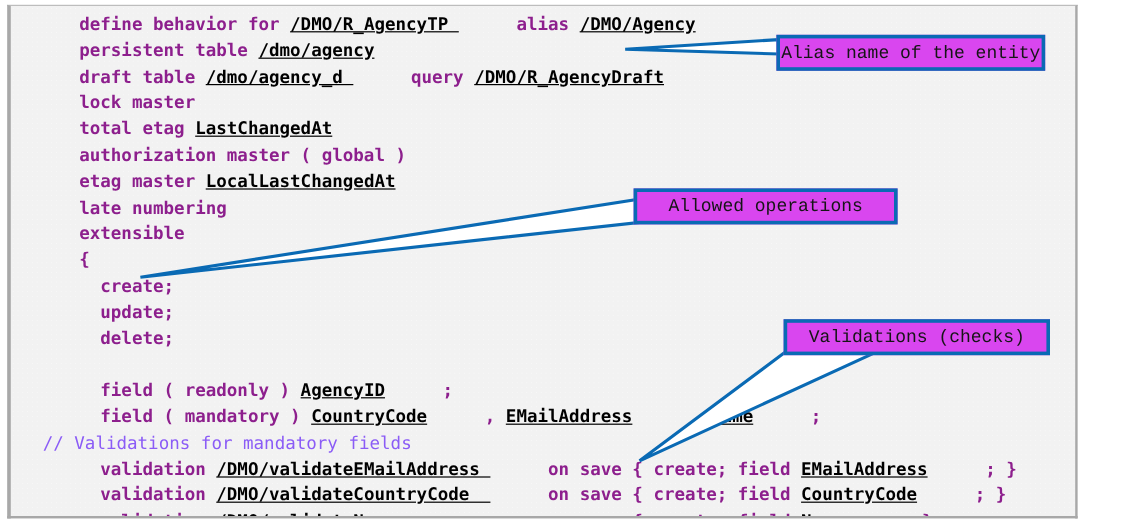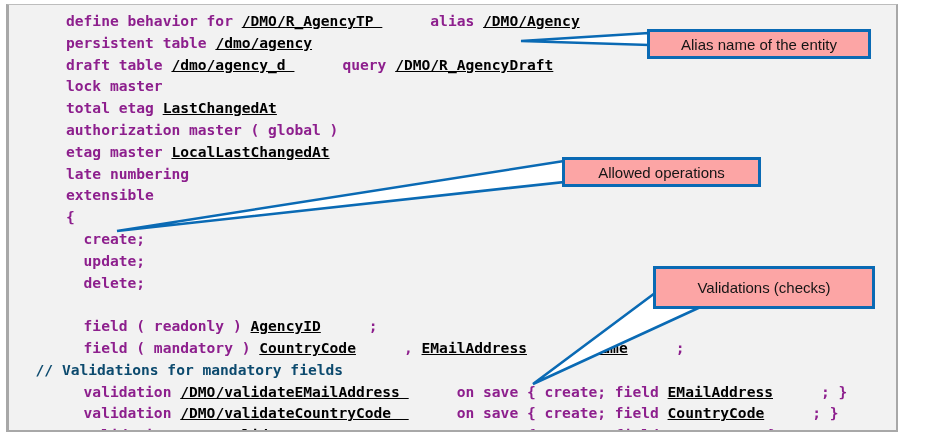--- a/index.html
+++ b/index.html
@@ -50,33 +50,33 @@
     line-height: 21.8px;
     white-space: pre;
     letter-spacing: 0px;
   }
   .code-line {
     height: 21.8px;
     white-space: pre;
   }
   .kw  { color: #8d1f8d; margin-left: 48px; }
   .id  { color: #000000; text-decoration: underline; }
-  .cmt { color: #0c4a6e; font-weight: bold; }
+  .cmt { color: #8b5cf6; font-weight: normal; }
   .blank { color: transparent; }
 
   
   .callout-box {
     position: absolute;
-    background: #fca5a5;
+    background: #d946ef;
     border: 3px solid #0a6ab4;
     box-sizing: border-box;
     display: flex;
     align-items: center;
     justify-content: center;
-    font-family: Liberation Sans, sans-serif;
+    font-family: Liberation Mono, monospace;
     font-size: 15px;
     color: #151515;
     z-index: 5;
   }
   .callout-label {
     display: block;
     line-height: 1;
     padding: 0 6px;
     white-space: nowrap;
   }
@@ -112,21 +112,21 @@
 
     <g>
       <polygon points="655,293 533,384 731,293" fill="#ffffff" stroke="#0a6ab4" stroke-width="2.6" stroke-linejoin="miter"></polygon>
     </g>
   </svg>
 
   <div class="callout-box" id="callout-0" style="left: 647px; top: 29px; width: 224px; height: 30px; border-color: rgb(10, 106, 180);">
     <span class="callout-label">Alias name of the entity</span>
   </div>
 
-  <div class="callout-box" id="callout-1" style="left: 562px; top: 157px; width: 199px; height: 30px; border-color: rgb(10, 106, 180);">
+  <div class="callout-box" id="callout-1" style="left: 528px; top: 157px; width: 220px; height: 30px; border-color: rgb(10, 106, 180);">
     <span class="callout-label">Allowed operations</span>
   </div>
 
-  <div class="callout-box" id="callout-2" style="left: 653px; top: 266px; width: 222px; height: 43px; border-color: rgb(10, 106, 180); align-items: center;">
+  <div class="callout-box" id="callout-2" style="left: 653px; top: 266px; width: 222px; height: 30px; border-color: rgb(10, 106, 180); align-items: center;">
     <span class="callout-label">Validations (checks)</span>
   </div>
 
 </div>
 
 </body></html>

